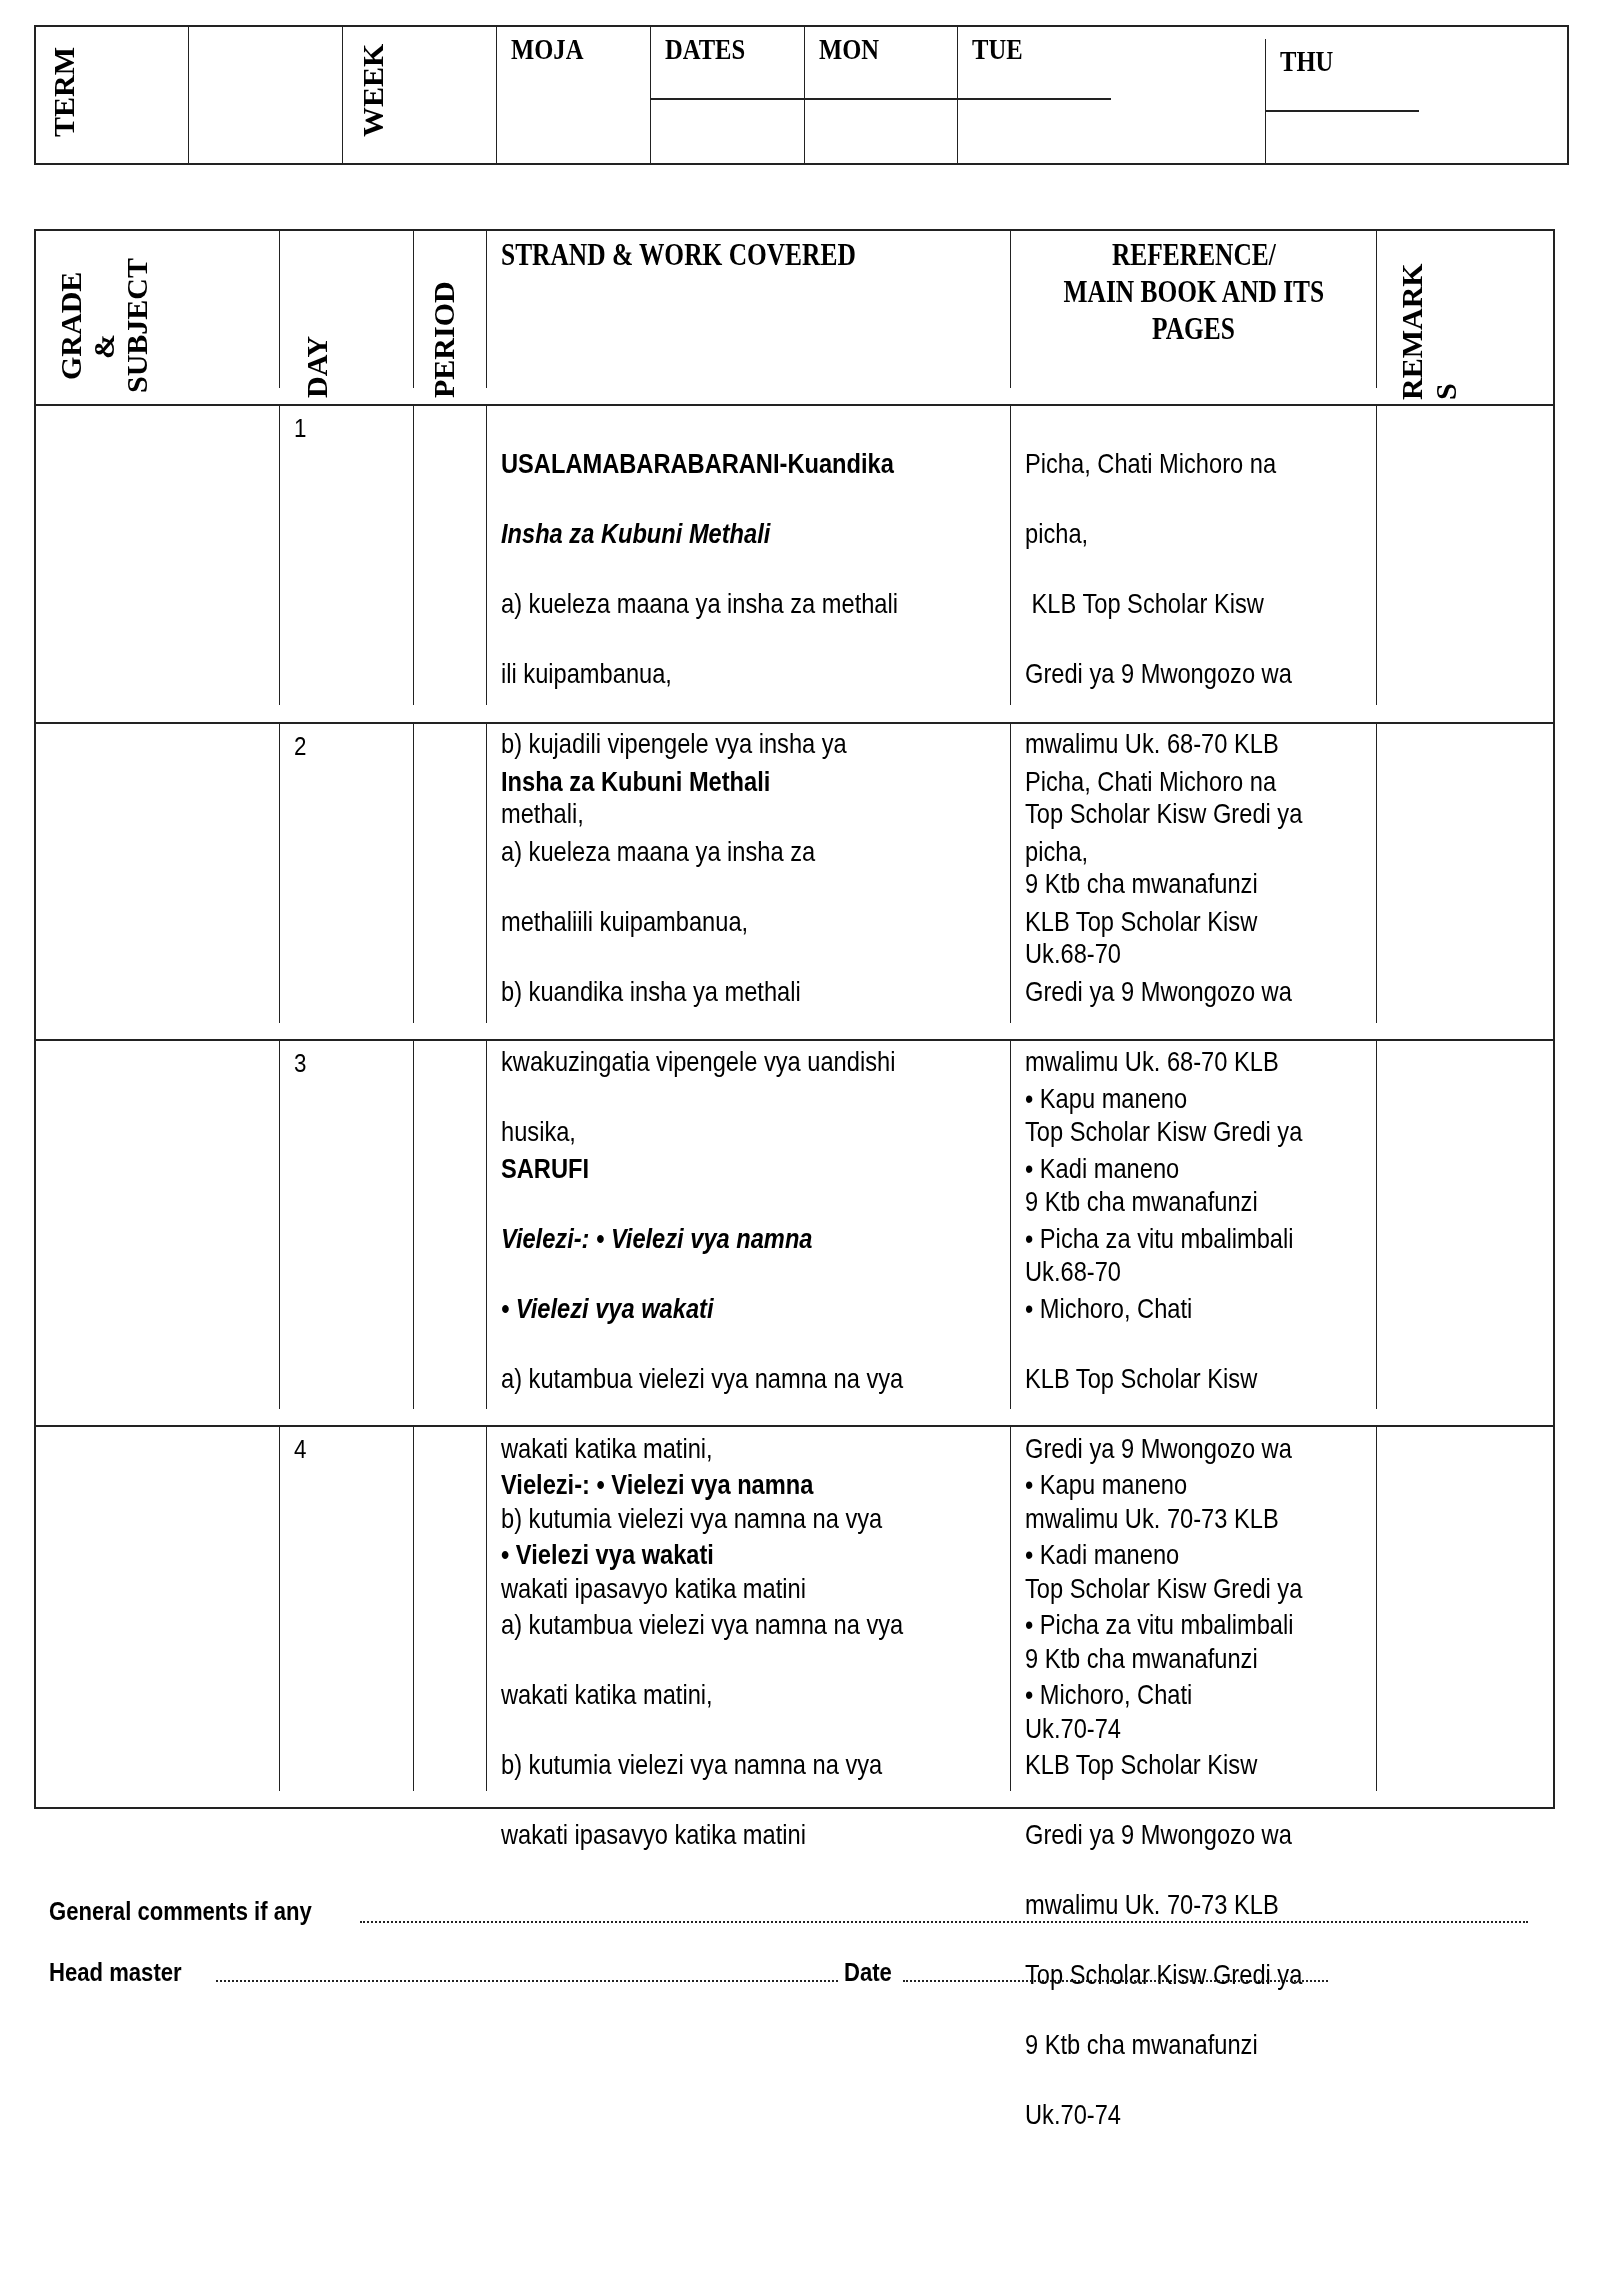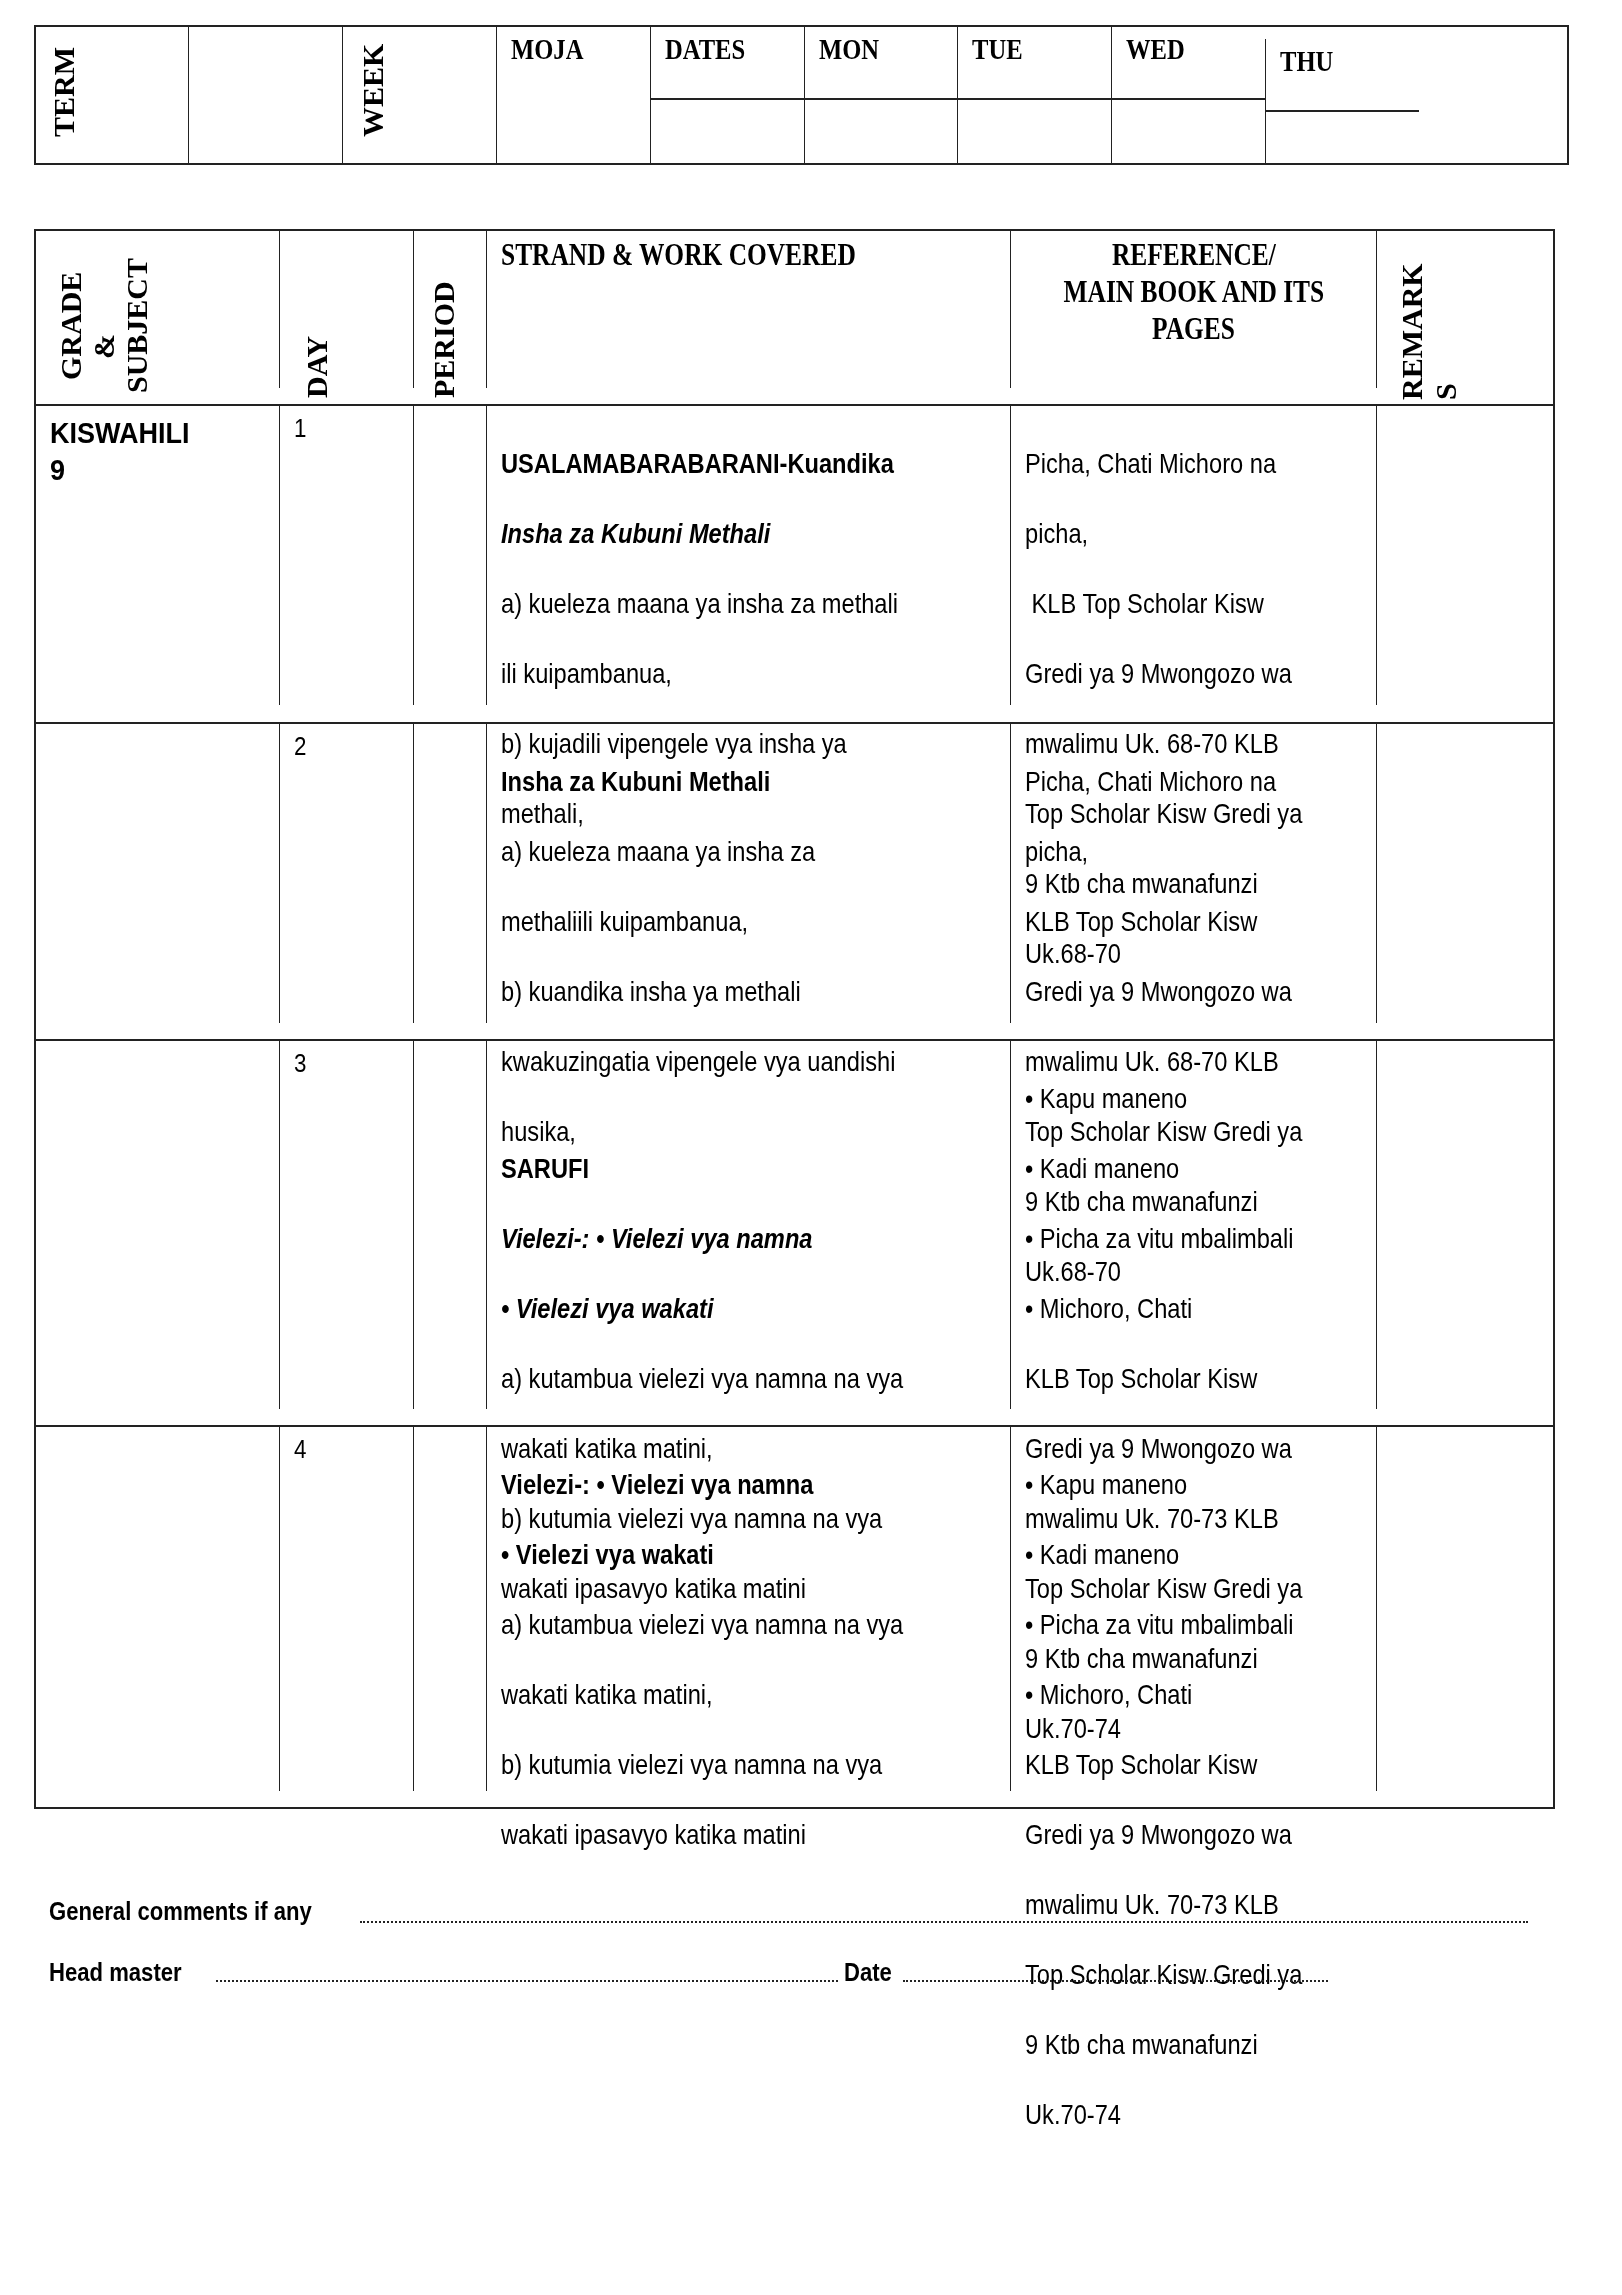--- a/index.html
+++ b/index.html
@@ -105,26 +105,20 @@
         <div class="top-label">DATES</div>
       </div>
     <div class="tcell-bot"></div>
   </div>
   <div class="tcol" style="left:921px;width:154px;">
     <div class="tcell-top">
         <div class="top-label">TUE</div>
       </div>
     <div class="tcell-bot"><span></span></div>
   </div>
-  <div class="tcol" style="left:1075px;width:154px;">
-    <div class="tcell-top">
-        <div class="top-label">WED</div>
-      </div>
-    <div class="tcell-bot"><span></span></div>
-  </div>
   <div class="tcol" style="left:1229px;width:154px;margin-top:12px;">
     <div class="tcell-top">
         <div class="top-label">THU</div>
       </div>
     <div class="tcell-bot"><span></span></div>
   </div>
 </div>
 
 <div id="main-table">
 
@@ -150,26 +144,20 @@
         <div><span>PAGES</span></div>
       </div>
     </div>
     <div class="mcell c5">
       <div class="vert-label" style="left:18.3px;top:169px;">REMARK</div>
       <div class="vert-label" style="left:52px;top:169px;">S</div>
     </div>
   </div>
 
   <div class="mrow" style="top:173px;height:317px;">
-    <div class="mcell c0">
-      <div class="subject">
-        <div>KISWAHILI</div>
-        <div>9</div>
-      </div>
-    </div>
     <div class="mcell c1">
       <div class="daynum">1</div>
     </div>
     <div class="mcell c2">
       <span></span>
     </div>
     <div class="mcell c3">
       <div class="cell-text">
         <span class="ln b">USALAMABARABARANI-Kuandika</span>
         <span class="ln bi">Insha za Kubuni Methali</span>

